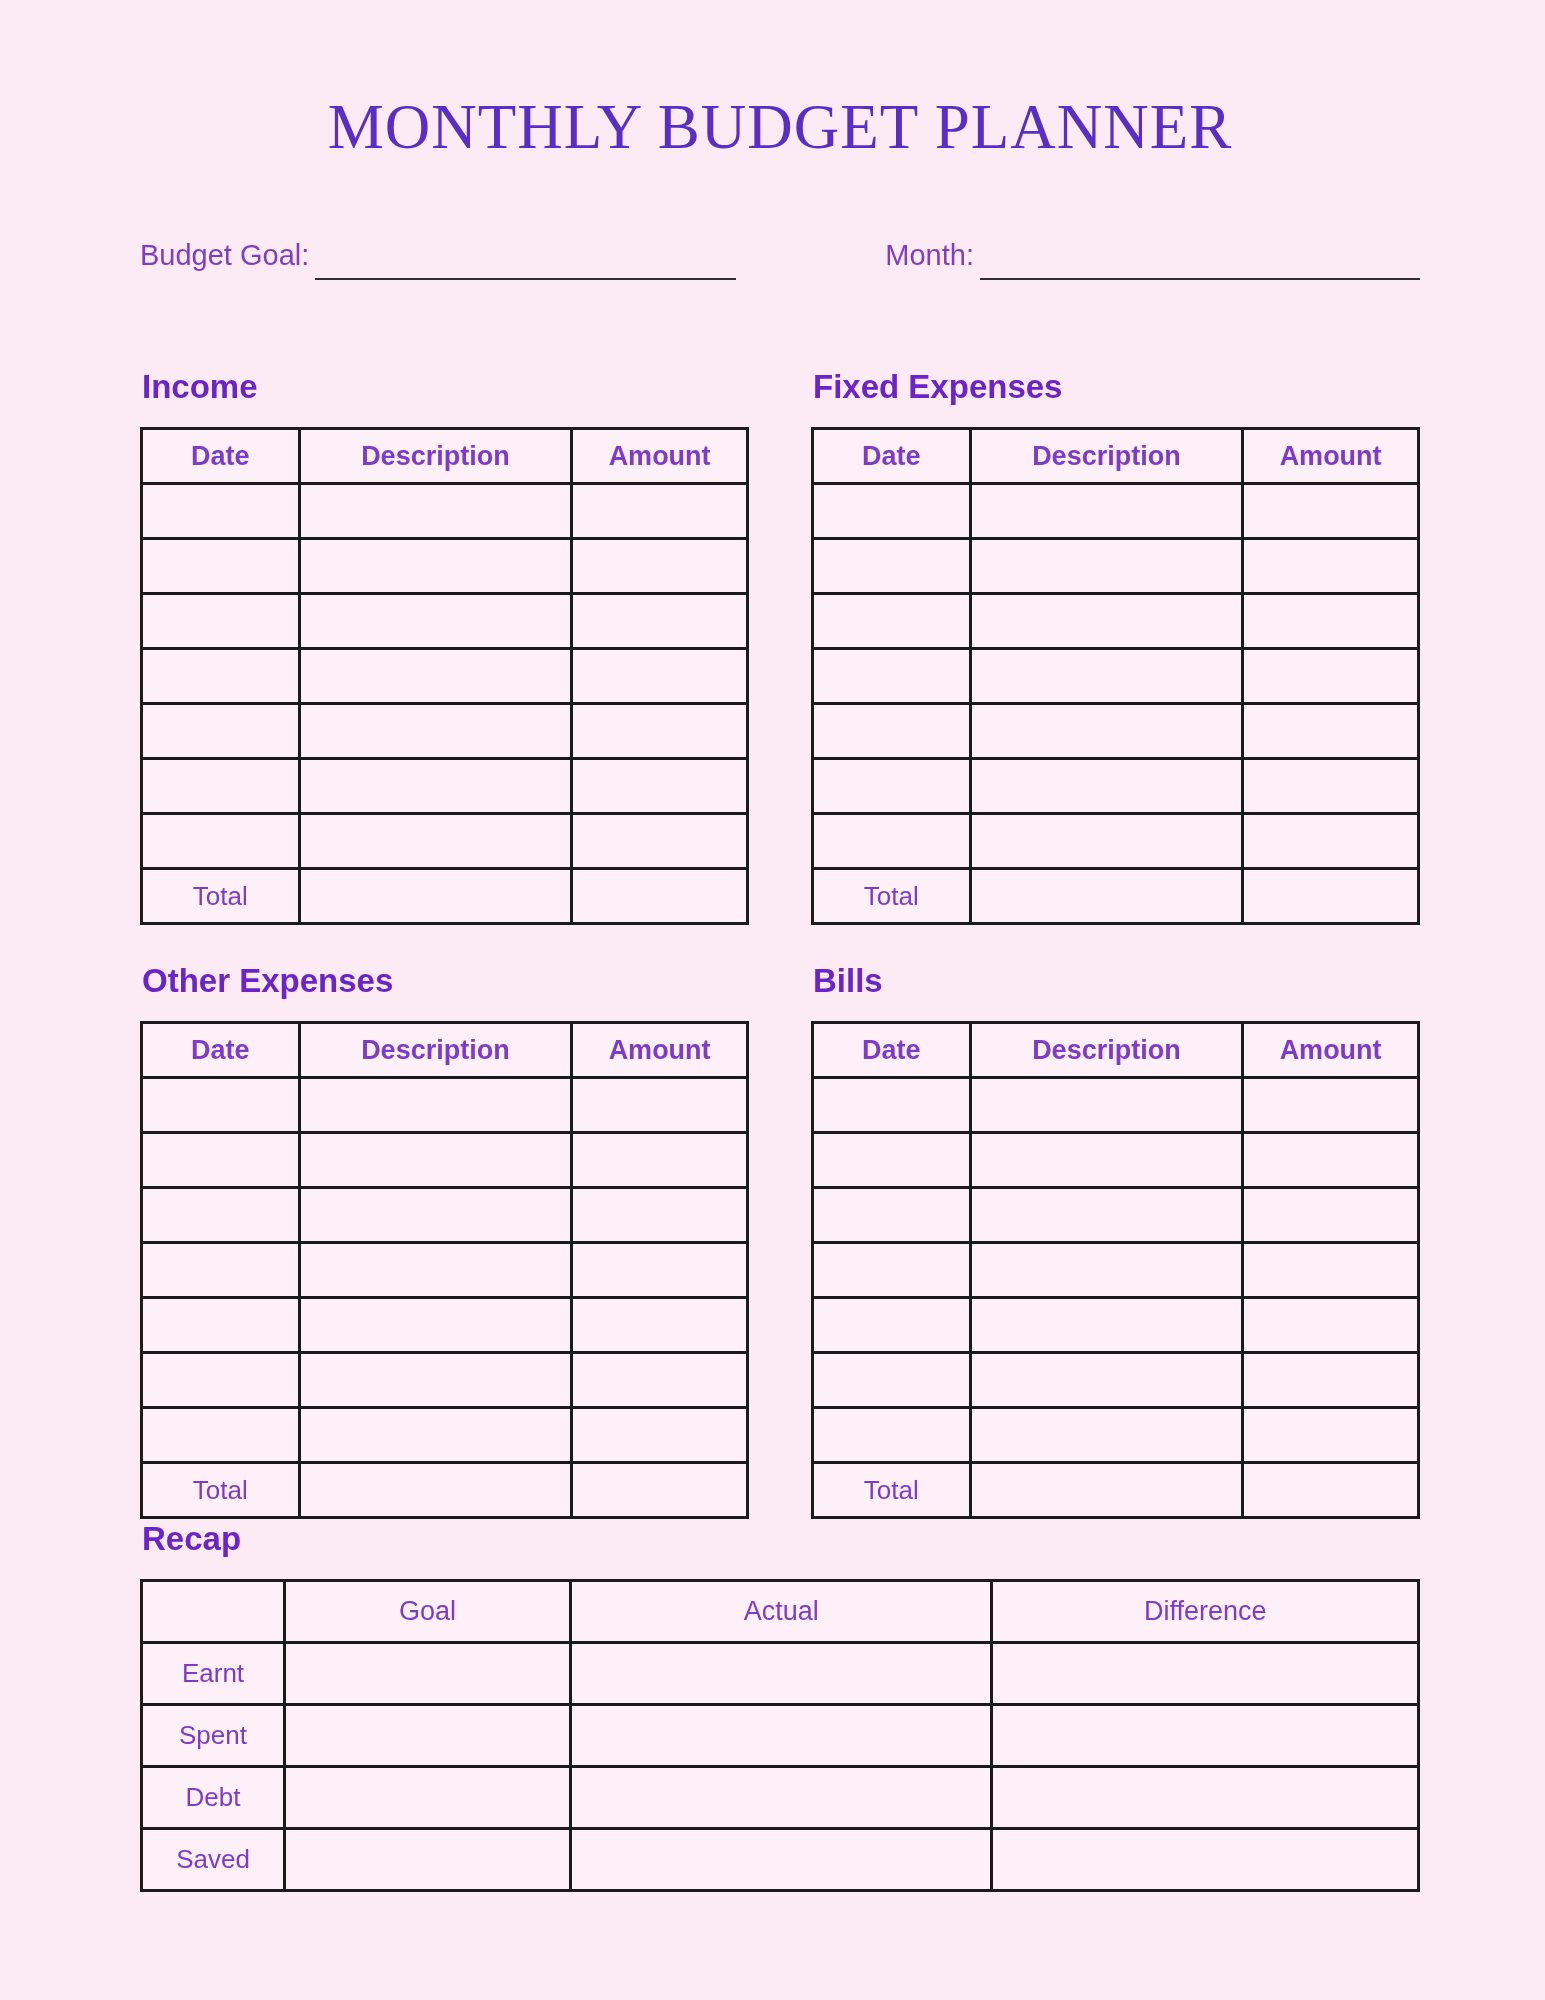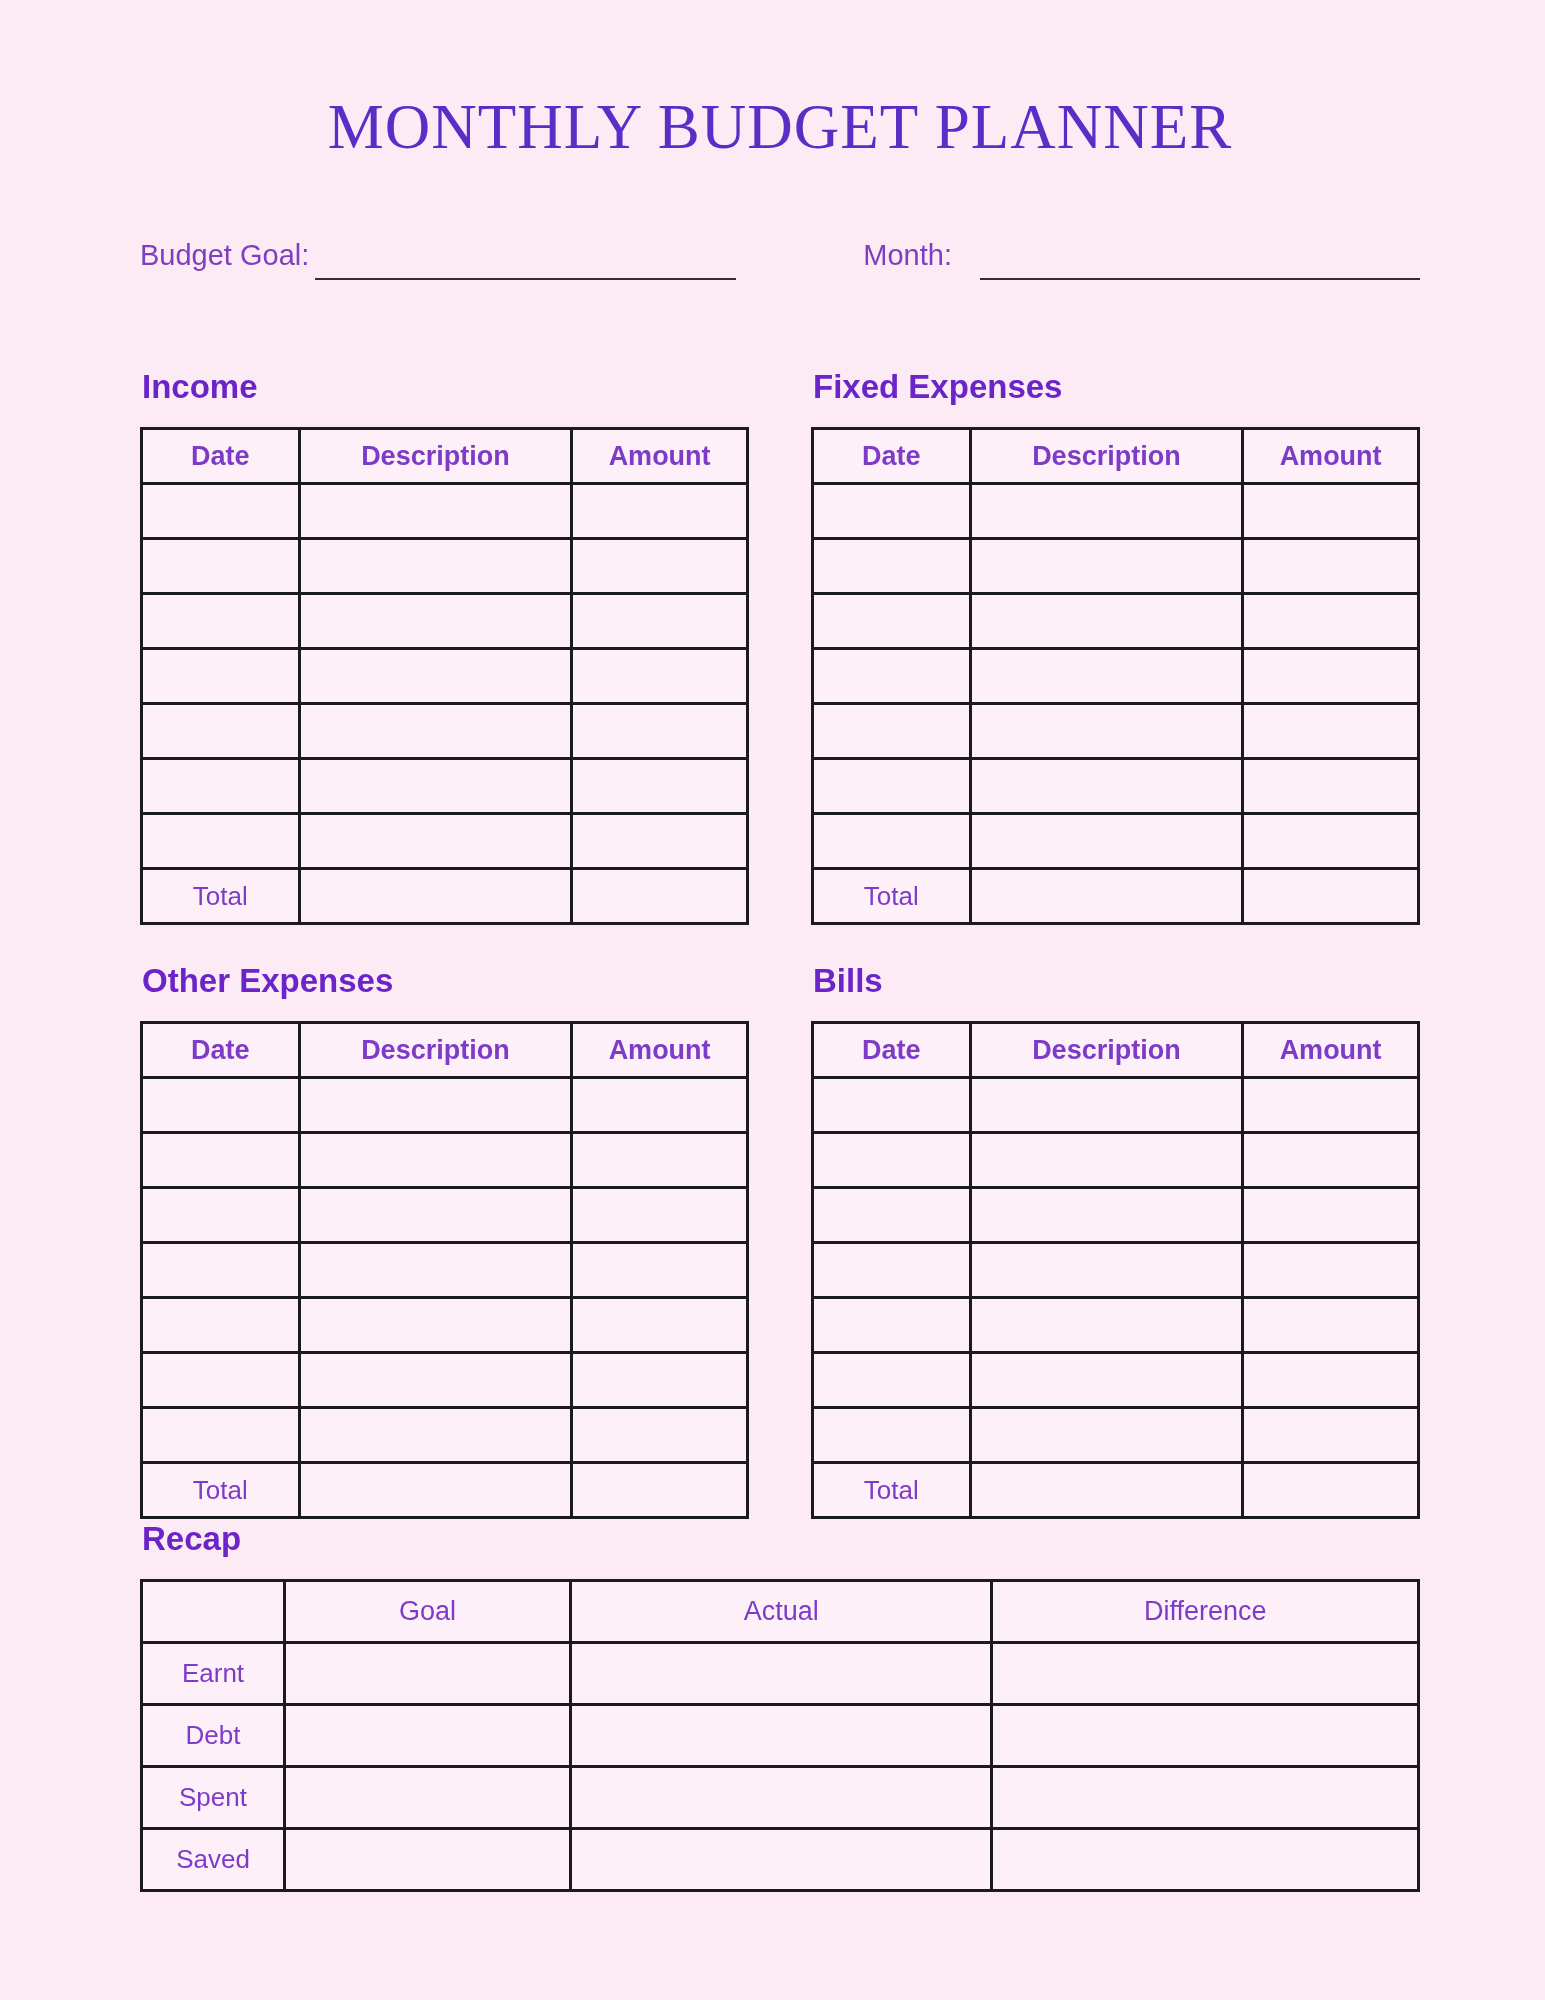--- a/index.html
+++ b/index.html
@@ -43,21 +43,21 @@
   }
   .field{display:flex;align-items:flex-end;}
   .field-label{line-height:1.15;white-space:nowrap;}
   .field-line{
     display:inline-block;
     border-bottom:2px solid var(--line-color);
     height:12px;
     transform:translateY(8px);
   }
   .goal-line{width:421px;margin-left:6px;}
-  .field-month{margin-left:auto;gap:22px;}
+  .field-month{margin-left:auto;}
   .month-line{width:440px;margin-left:6px;}
 
   .sections{
     display:grid;
     grid-template-columns:1fr 1fr;
     column-gap:62px;
     row-gap:36px;
     margin-top:95px;
   }
   .section h2,.recap h2{
@@ -382,27 +382,27 @@
           </tr>
         </thead>
         <tbody>
           <tr>
             <td class="label-cell">Earnt</td>
             <td></td>
             <td></td>
             <td></td>
           </tr>
           <tr>
-            <td class="label-cell">Debt</td>
+            <td class="label-cell">Spent</td>
             <td></td>
             <td></td>
             <td></td>
           </tr>
           <tr>
-            <td class="label-cell">Spent</td>
+            <td class="label-cell">Debt</td>
             <td></td>
             <td></td>
             <td></td>
           </tr>
           <tr>
             <td class="label-cell">Saved</td>
             <td></td>
             <td></td>
             <td></td>
           </tr>

